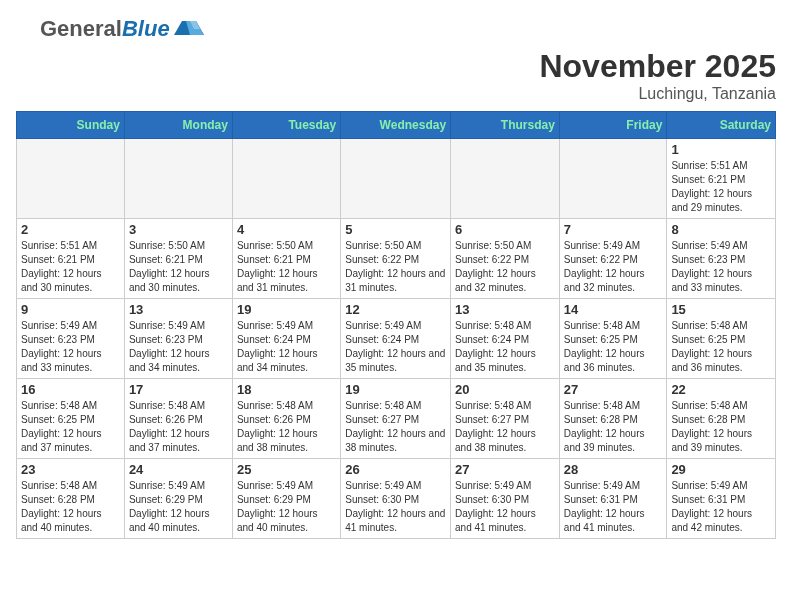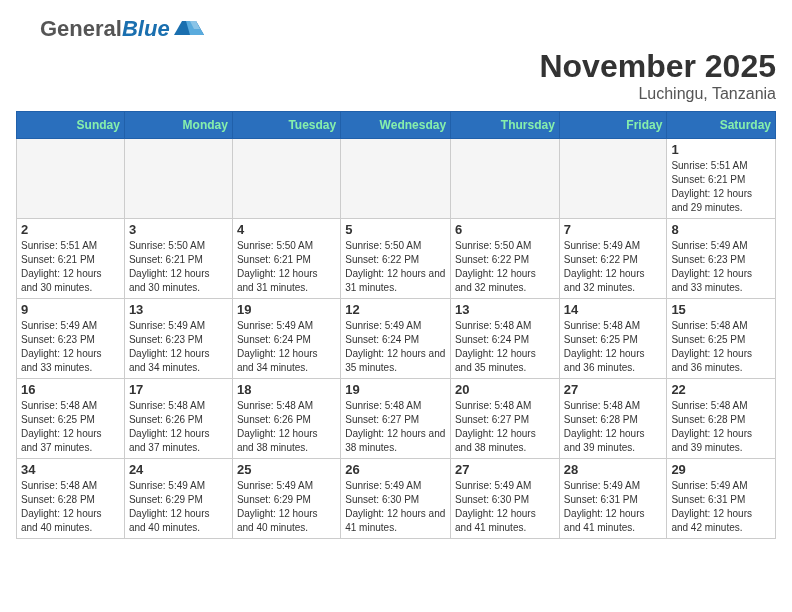--- a/index.html
+++ b/index.html
@@ -269,21 +269,21 @@
         </td>
         <td>
           <span class="day-number">22</span>
           <div class="day-info" style="white-space: pre-line;">Sunrise: 5:48 AM
 Sunset: 6:28 PM
 Daylight: 12 hours and 39 minutes.</div>
         </td>
       </tr>
       <tr>
         <td>
-          <span class="day-number">34</span>
+          <span class="day-number">23</span>
           <div class="day-info" style="white-space: pre-line;">Sunrise: 5:48 AM
 Sunset: 6:28 PM
 Daylight: 12 hours and 40 minutes.</div>
         </td>
         <td>
           <span class="day-number">24</span>
           <div class="day-info" style="white-space: pre-line;">Sunrise: 5:49 AM
 Sunset: 6:29 PM
 Daylight: 12 hours and 40 minutes.</div>
         </td>

